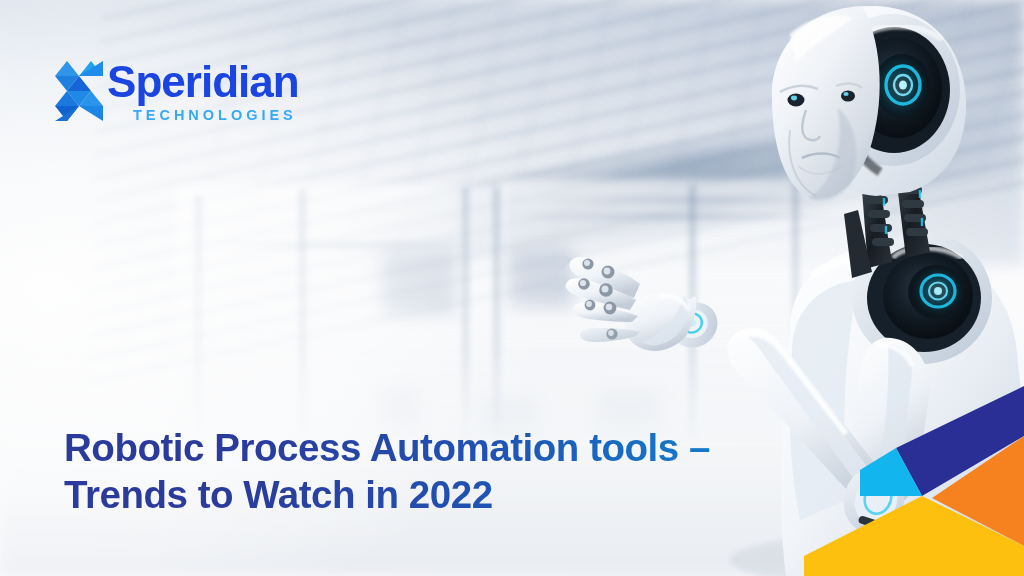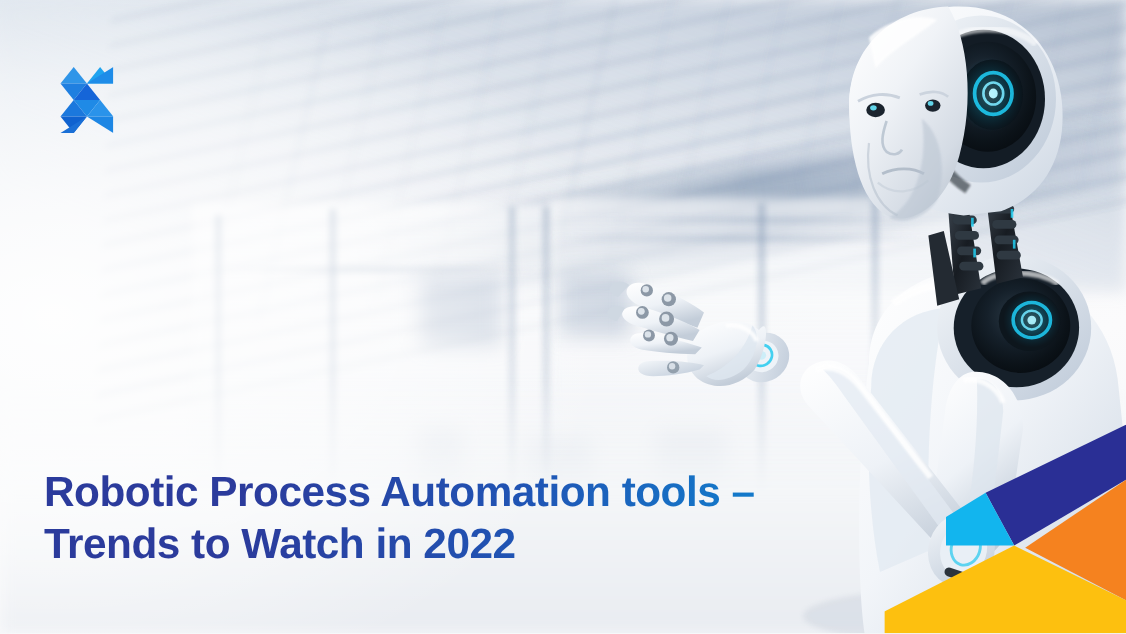--- a/index.html
+++ b/index.html
@@ -81,21 +81,21 @@
     position:absolute;left:-6%;top:-10%;width:60%;height:120%;
     background:radial-gradient(ellipse at 18% 50%,rgba(255,255,255,.92) 0%,rgba(255,255,255,.55) 42%,rgba(255,255,255,0) 72%);
   }
 
   
   .robot{position:absolute;left:0;top:0;width:100%;height:100%;}
 
   
   .headline{
     position:absolute;
-    left:40px;top:424px;
+    left:64px;top:424px;
     width:760px;
     font-size:38.5px;
     font-weight:bold;
     line-height:47px;
     letter-spacing:-.012em;
     white-space:pre-line;
     background:linear-gradient(95deg,#2b3b9c 0%,#2b3b9c 24%,#1f55b5 58%,#1478c9 82%,#1380d2 100%);
     -webkit-background-clip:text;
     background-clip:text;
     color:transparent;
@@ -366,20 +366,24 @@
       <polygon points="26,16 50,16 38,1" fill="#1fa3ef"></polygon>
       <polygon points="26,16 50,1 50,16" fill="#1e8ce8"></polygon>
       <polygon points="14,31 38,31 26,16" fill="#1565d8"></polygon>
       <polygon points="14,31 38,31 26,46" fill="#1f8ae6"></polygon>
       <polygon points="2,46 26,46 14,31" fill="#1b78dd"></polygon>
       <polygon points="26,46 50,46 38,31" fill="#2a93ea"></polygon>
       <polygon points="2,46 26,46 14,61" fill="#0f62d0"></polygon>
       <polygon points="26,46 50,61 50,46" fill="#1d86e4"></polygon>
       <polygon points="2,61 26,46 14,61" fill="#1a6fd6"></polygon>
     </svg>
+    <div class="logo-words">
+      <div class="logo-name">Speridian</div>
+      <div class="logo-sub">TECHNOLOGIES</div>
+    </div>
   </div>
 
   <div class="headline">Robotic Process Automation tools –
 Trends to Watch in 2022</div>
 
   <svg class="corner" viewBox="0 0 220 190">
     <polygon points="92,62 220,0 220,50 118,110" fill="#2a2f95"></polygon>
     <polygon points="92,62 118,110 56,110 56,84" fill="#12b5ee"></polygon>
     <polygon points="220,50 220,160 128,112" fill="#f5821f"></polygon>
     <polygon points="118,110 220,160 220,190 0,190 0,170" fill="#fdc00f"></polygon>

